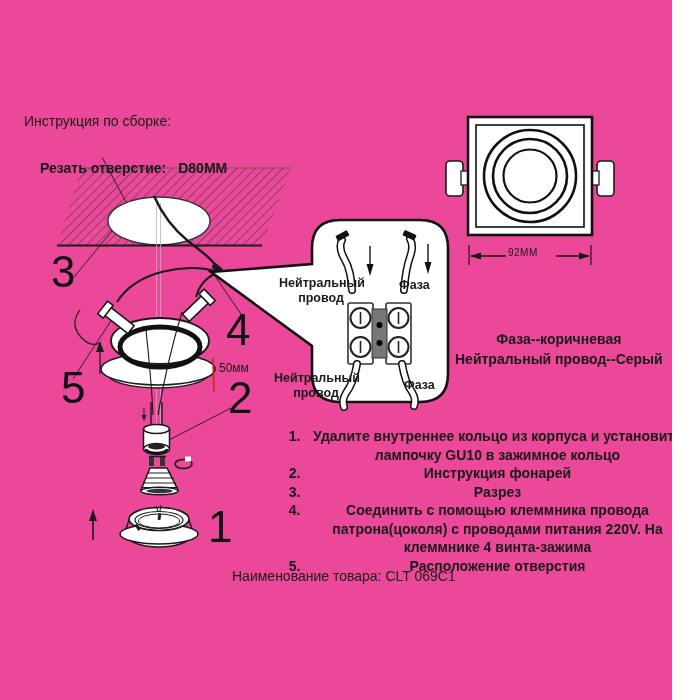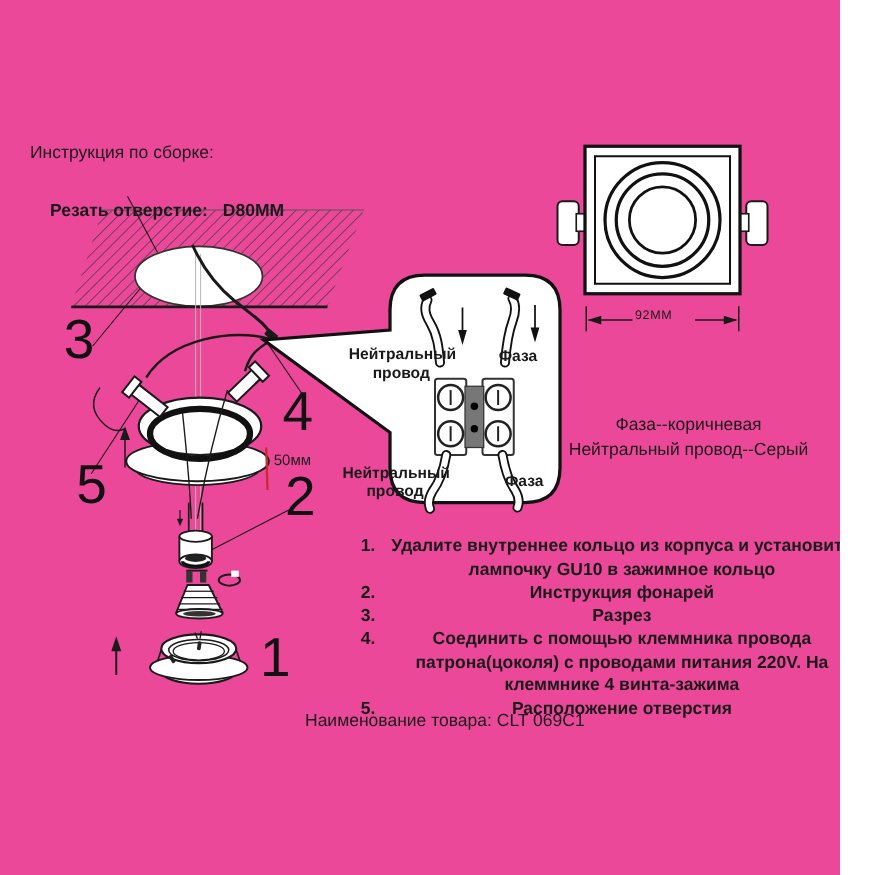--- a/index.html
+++ b/index.html
@@ -12,27 +12,27 @@
   .t-cut .val{margin-left:12px;}
   .callout{font-size:44px;font-weight:400;line-height:1;color:#111;}
   .c3{left:51px;top:250px;} .c5{left:61px;top:366px;} .c4{left:226px;top:308px;}
   .c2{left:228px;top:376px;} .c1{left:208px;top:505px;}
   .t-50{left:219px;top:361px;font-size:12px;font-weight:400;}
   .wire-lbl{font-size:12.5px;font-weight:700;line-height:15px;}
   .nt{left:279px;top:276px;width:84px;white-space:normal;}
   .pt{left:399px;top:278px;}
   .nb{left:274px;top:371px;width:84px;white-space:normal;}
   .pb{left:404px;top:378px;}
-  .legend{position:absolute;left:455px;top:329px;font-size:14px;font-weight:400;line-height:20px;}
+  .legend{position:absolute;left:455px;top:329px;font-size:14px;font-weight:700;line-height:20px;}
   .t-92{left:508px;top:247px;font-size:10px;font-weight:400;letter-spacing:.5px;}
   .instr{position:absolute;left:277px;top:427px;width:406px;font-size:14px;font-weight:700;line-height:18.5px;}
   .instr .row{display:flex;}
   .instr .num{width:35px;flex:0 0 35px;}
   .instr .txt{width:371px;}
-  .t-footer{left:244px;top:568px;font-size:14px;font-weight:400;}
+  .t-footer{left:232px;top:568px;font-size:14px;font-weight:400;}
 </style>
 </head>
 <body>
 
 <div class="canvas">
 
   <svg width="700" height="700" viewBox="0 0 700 700">
     <defs>
       <pattern id="hatch" patternUnits="userSpaceOnUse" width="6.5" height="6.5" patternTransform="rotate(45)">
         <line x1="0" y1="0" x2="0" y2="6.5" stroke="#3a3a3a" stroke-width="1.1"></line>

